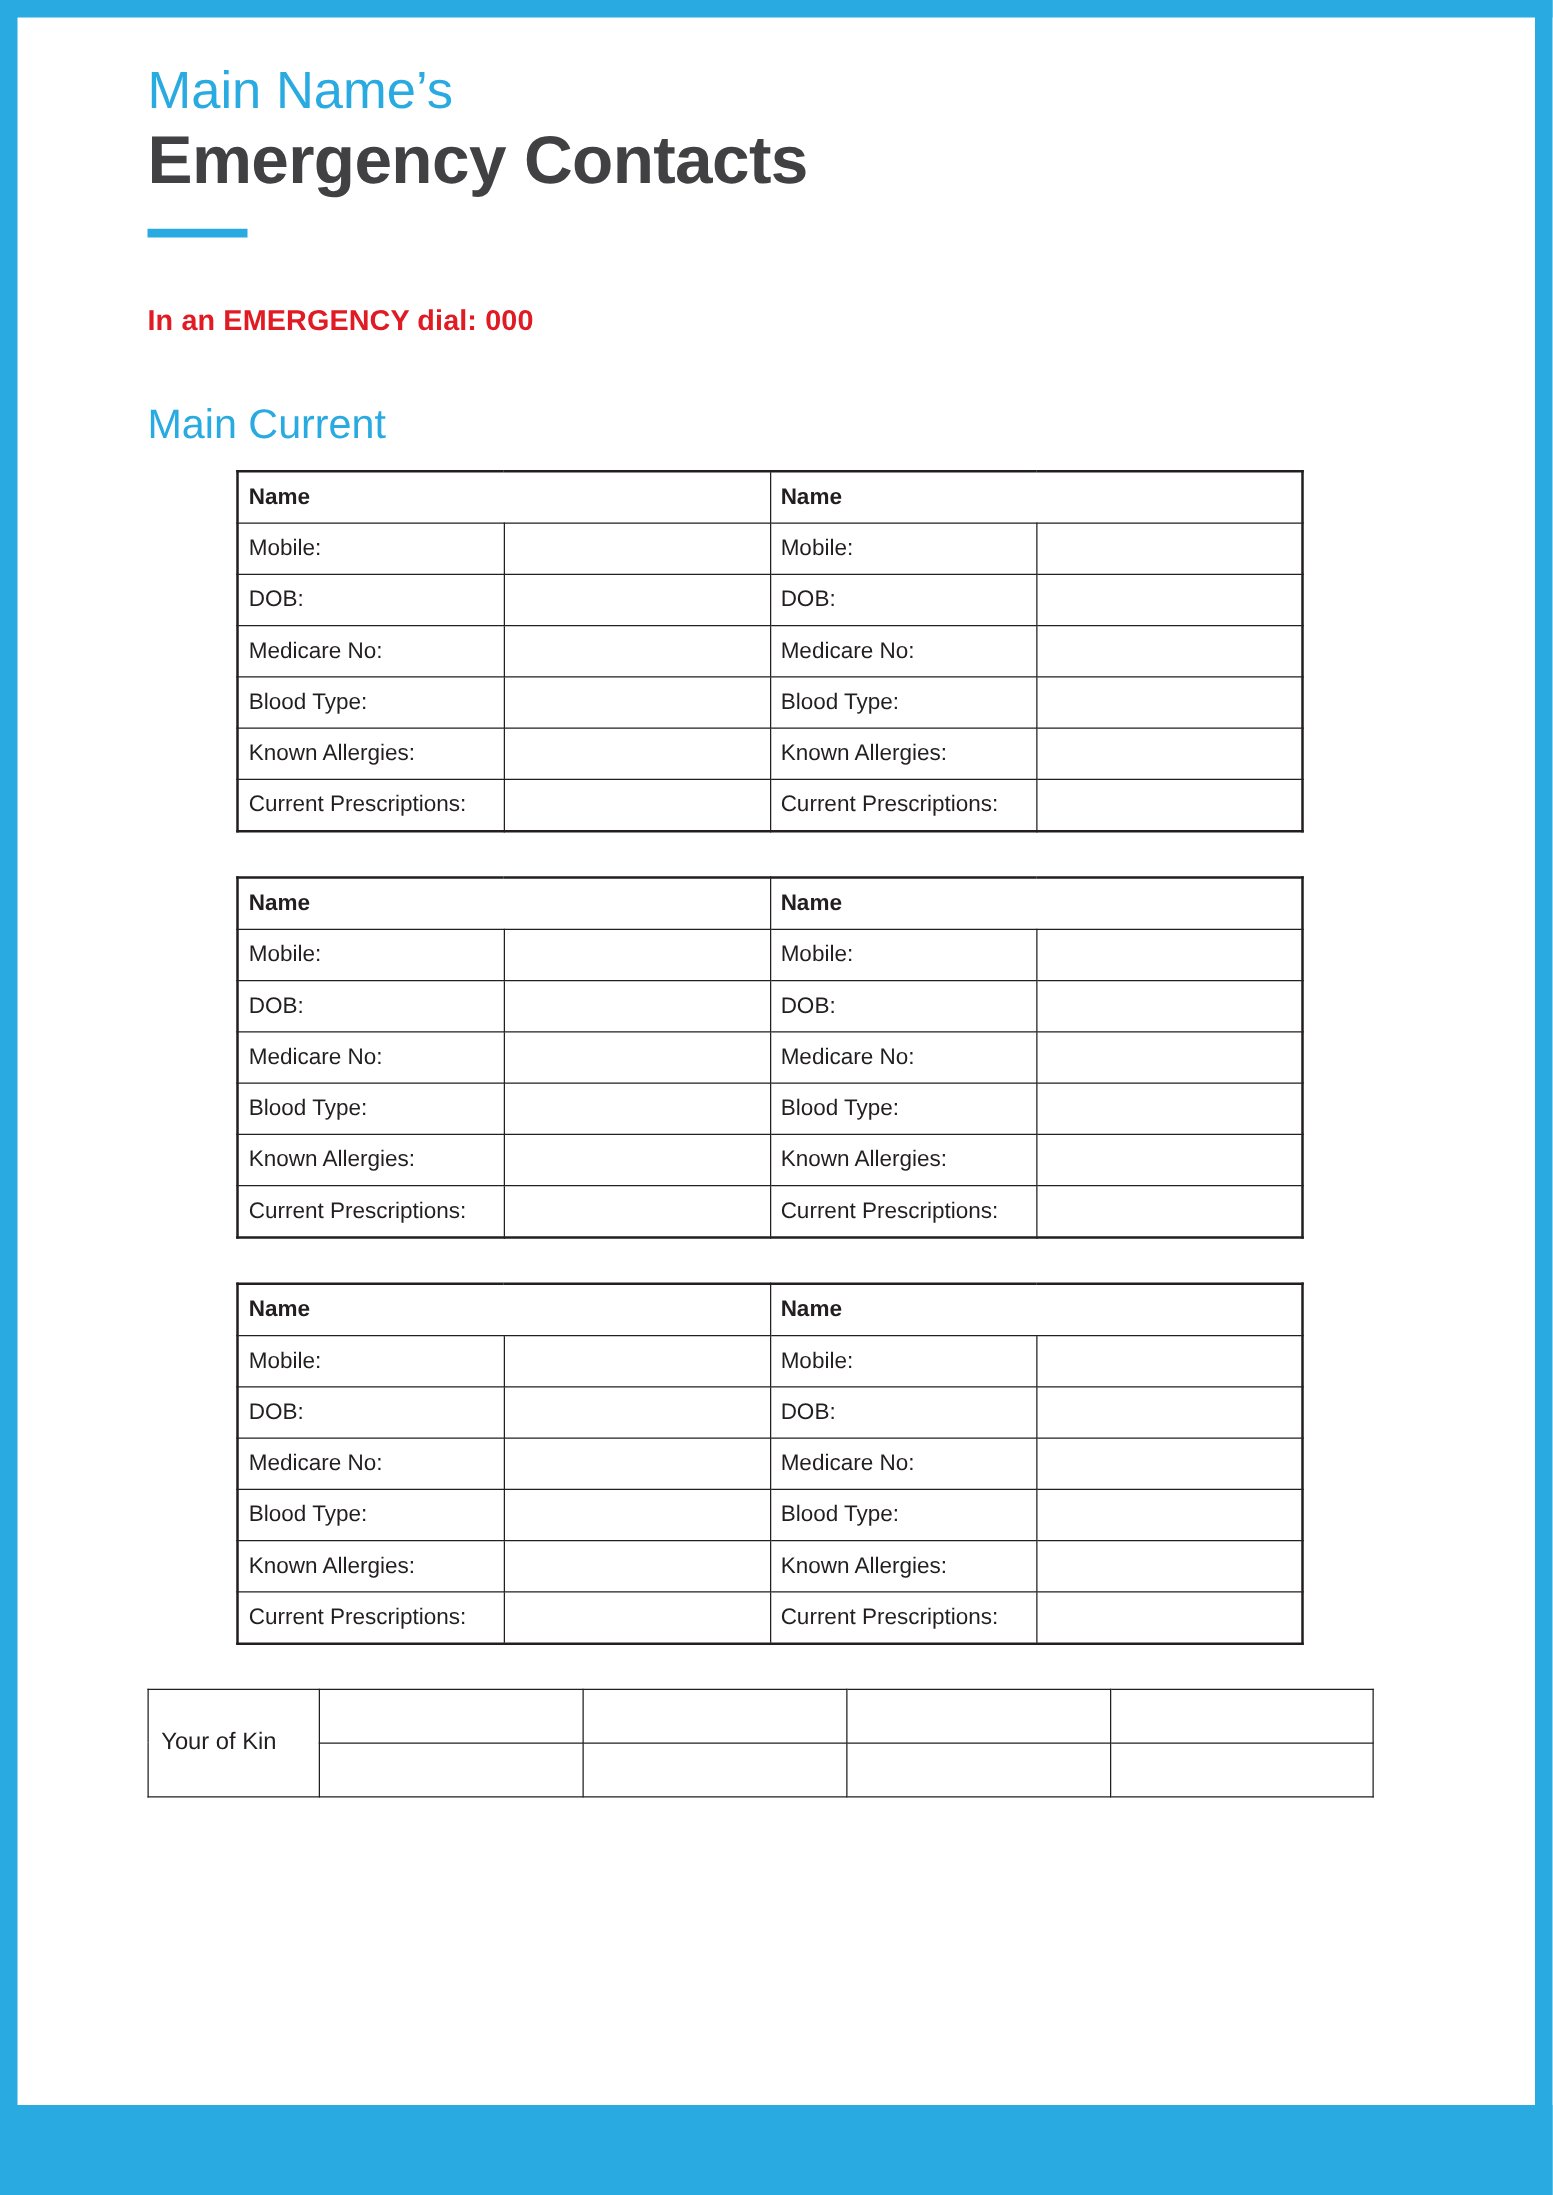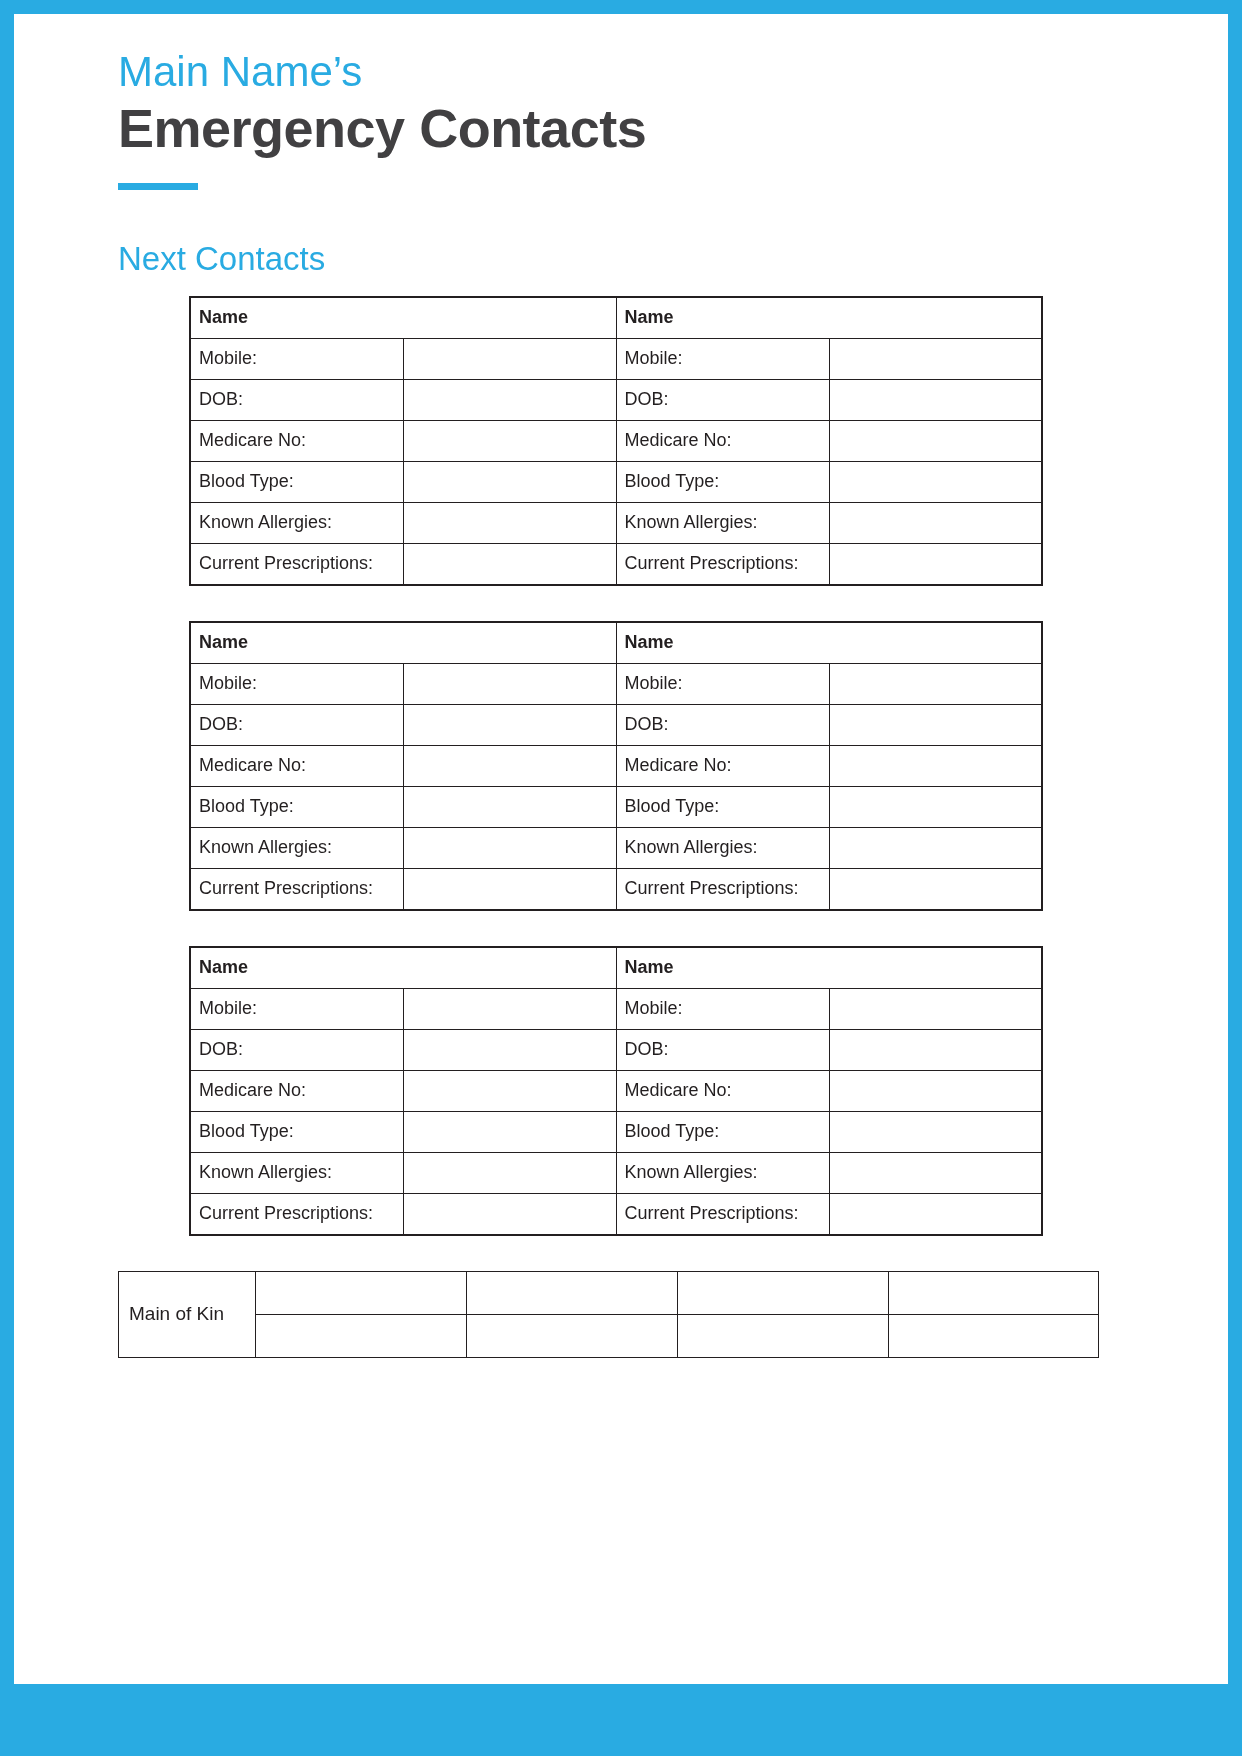--- a/index.html
+++ b/index.html
@@ -159,22 +159,23 @@
   <div class="left-bar"></div>
   <div class="right-bar"></div>
   <div class="bottom-bar"></div>
 
   <div class="content">
 
     <div class="title-sub">Main Name’s</div>
     <div class="title-main">Emergency Contacts</div>
     <div class="title-rule"></div>
 
-
-    <div class="section-heading">Next Contacts</div>
+    <div class="emergency-line">In an EMERGENCY dial: 000</div>
+
+    <div class="section-heading">Main Current</div>
 
     <div class="tables-wrap">
 
       <table class="contact-block">
         <colgroup>
           <col style="width:213px">
             <col style="width:213px">
             <col style="width:213px">
             <col style="width:213px">
         </colgroup>
@@ -329,21 +330,21 @@
     <table class="kin-table">
       <colgroup>
         <col style="width:137px">
           <col style="width:211px">
           <col style="width:211px">
           <col style="width:211px">
           <col style="width:210px">
       </colgroup>
       <tbody>
         <tr>
-          <td class="kin-label" rowspan="2">Main of Kin</td>
+          <td class="kin-label" rowspan="2">Your of Kin</td>
           <td></td>
           <td></td>
           <td></td>
           <td></td>
         </tr>
         <tr>
           <td></td>
           <td></td>
           <td></td>
           <td></td>

